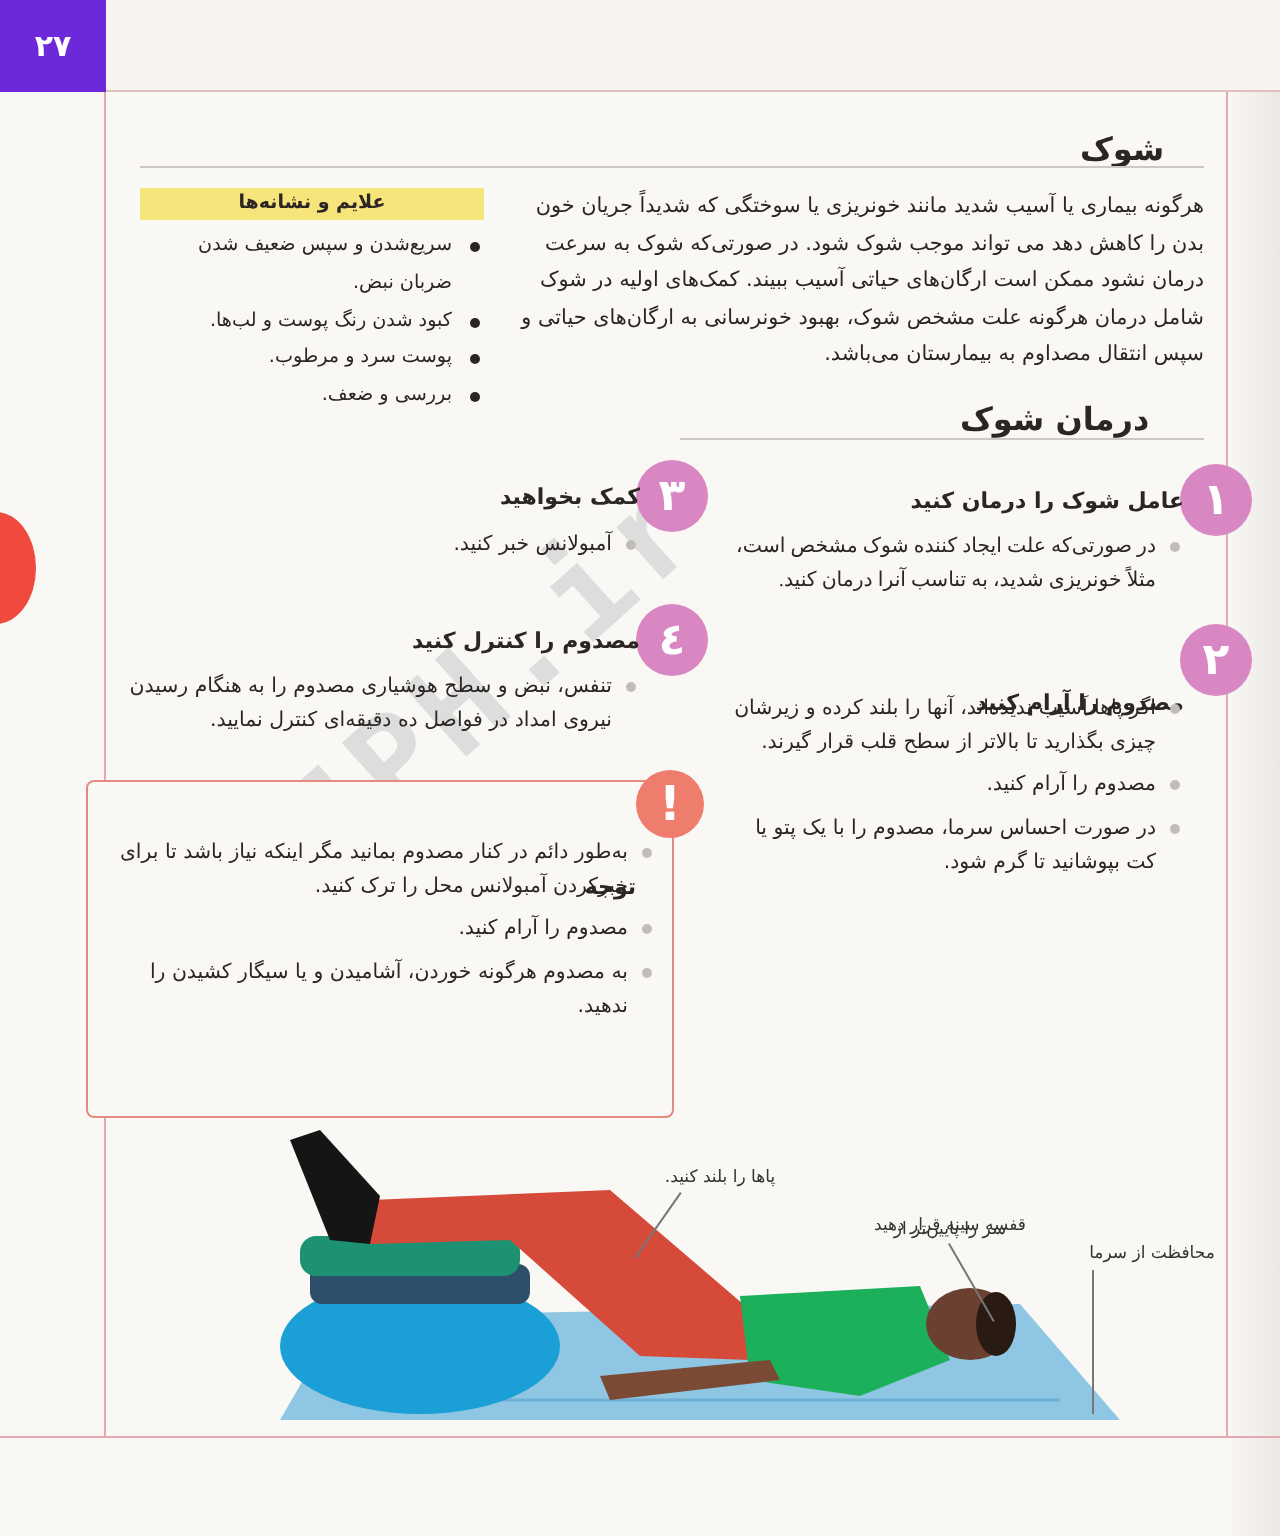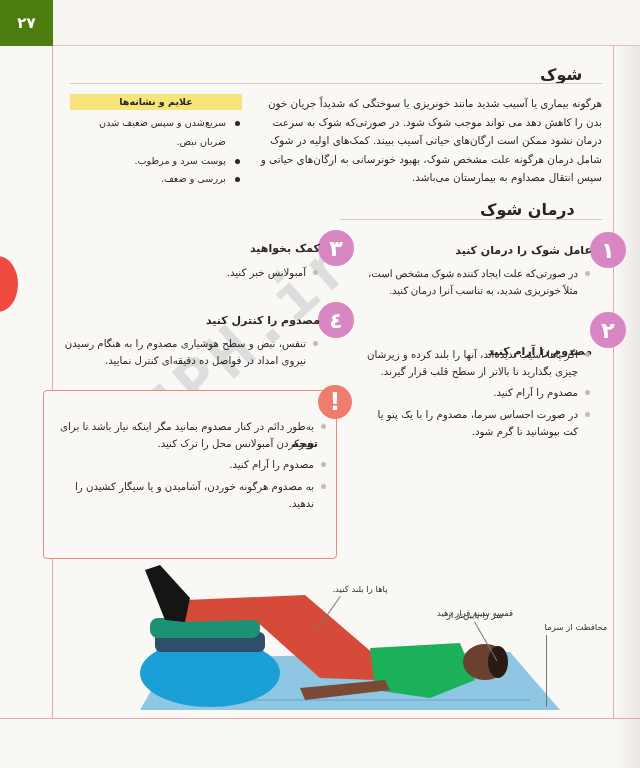--- a/index.html
+++ b/index.html
@@ -5,21 +5,21 @@
   html, body { margin:0; padding:0; }
   body {
     width:640px; height:768px; position:relative; overflow:hidden;
     background:#faf8f5;
     font-family:"DejaVu Sans", sans-serif;
     color:#2b2623;
   }
   .abs { position:absolute; }
   .header-band { left:0; top:0; width:640px; height:46px; background:#f7f4f0; }
   .page-num-box {
-    left:0; top:0; width:53px; height:46px; background:#4d7c0f;
+    left:0; top:0; width:53px; height:46px; background:#6d28d9;
     color:#fff; font-size:15px; font-weight:bold;
     display:flex; align-items:center; justify-content:center;
   }
   .header-rule { left:53px; top:45px; width:587px; height:1px; background:#e2c0c0; }
   .vline { width:1px; background:#e4a8b0; }
   .hline { height:1px; background:#e4a8b0; }
   .right-shadow { right:0; top:46px; width:24px; height:722px;
     background:linear-gradient(to right, #f8f6f3, #ebe8e4); }
   .left-red-dot { left:-22px; top:256px; width:40px; height:56px; border-radius:50%; background:#f04a3e; }
 
@@ -75,20 +75,21 @@
 
 <div class="abs section-title" style="left:540px; top:65px; width:62px;">شوک</div>
 <div class="abs title-rule" style="left:70px; top:83px; width:532px;"></div>
 
 <div class="abs body-text" style="left:252px; top:94px; width:350px;">هرگونه بیماری یا آسیب شدید مانند خونریزی یا سوختگی که شدیداً جریان خون بدن را کاهش دهد می تواند موجب شوک شود. در صورتی‌که شوک به سرعت درمان نشود ممکن است ارگان‌های حیاتی آسیب ببیند. کمک‌های اولیه در شوک شامل درمان هرگونه علت مشخص شوک، بهبود خونرسانی به ارگان‌های حیاتی و سپس انتقال مصداوم به بیمارستان می‌باشد.</div>
 
 <div class="abs signs-box">
   <div class="signs-head">علایم و نشانه‌ها</div>
   <ul class="signs-list">
     <li>سریع‌شدن و سپس ضعیف شدن ضربان نبض.</li>
+    <li>کبود شدن رنگ پوست و لب‌ها.</li>
     <li>پوست سرد و مرطوب.</li>
     <li>بررسی و ضعف.</li>
   </ul>
 </div>
 
 <div class="abs section-title" style="left:480px; top:200px; width:122px;">درمان شوک</div>
 <div class="abs title-rule" style="left:340px; top:219px; width:262px;"></div>
 
 <div class="abs watermark">JPH.ir</div>
 

